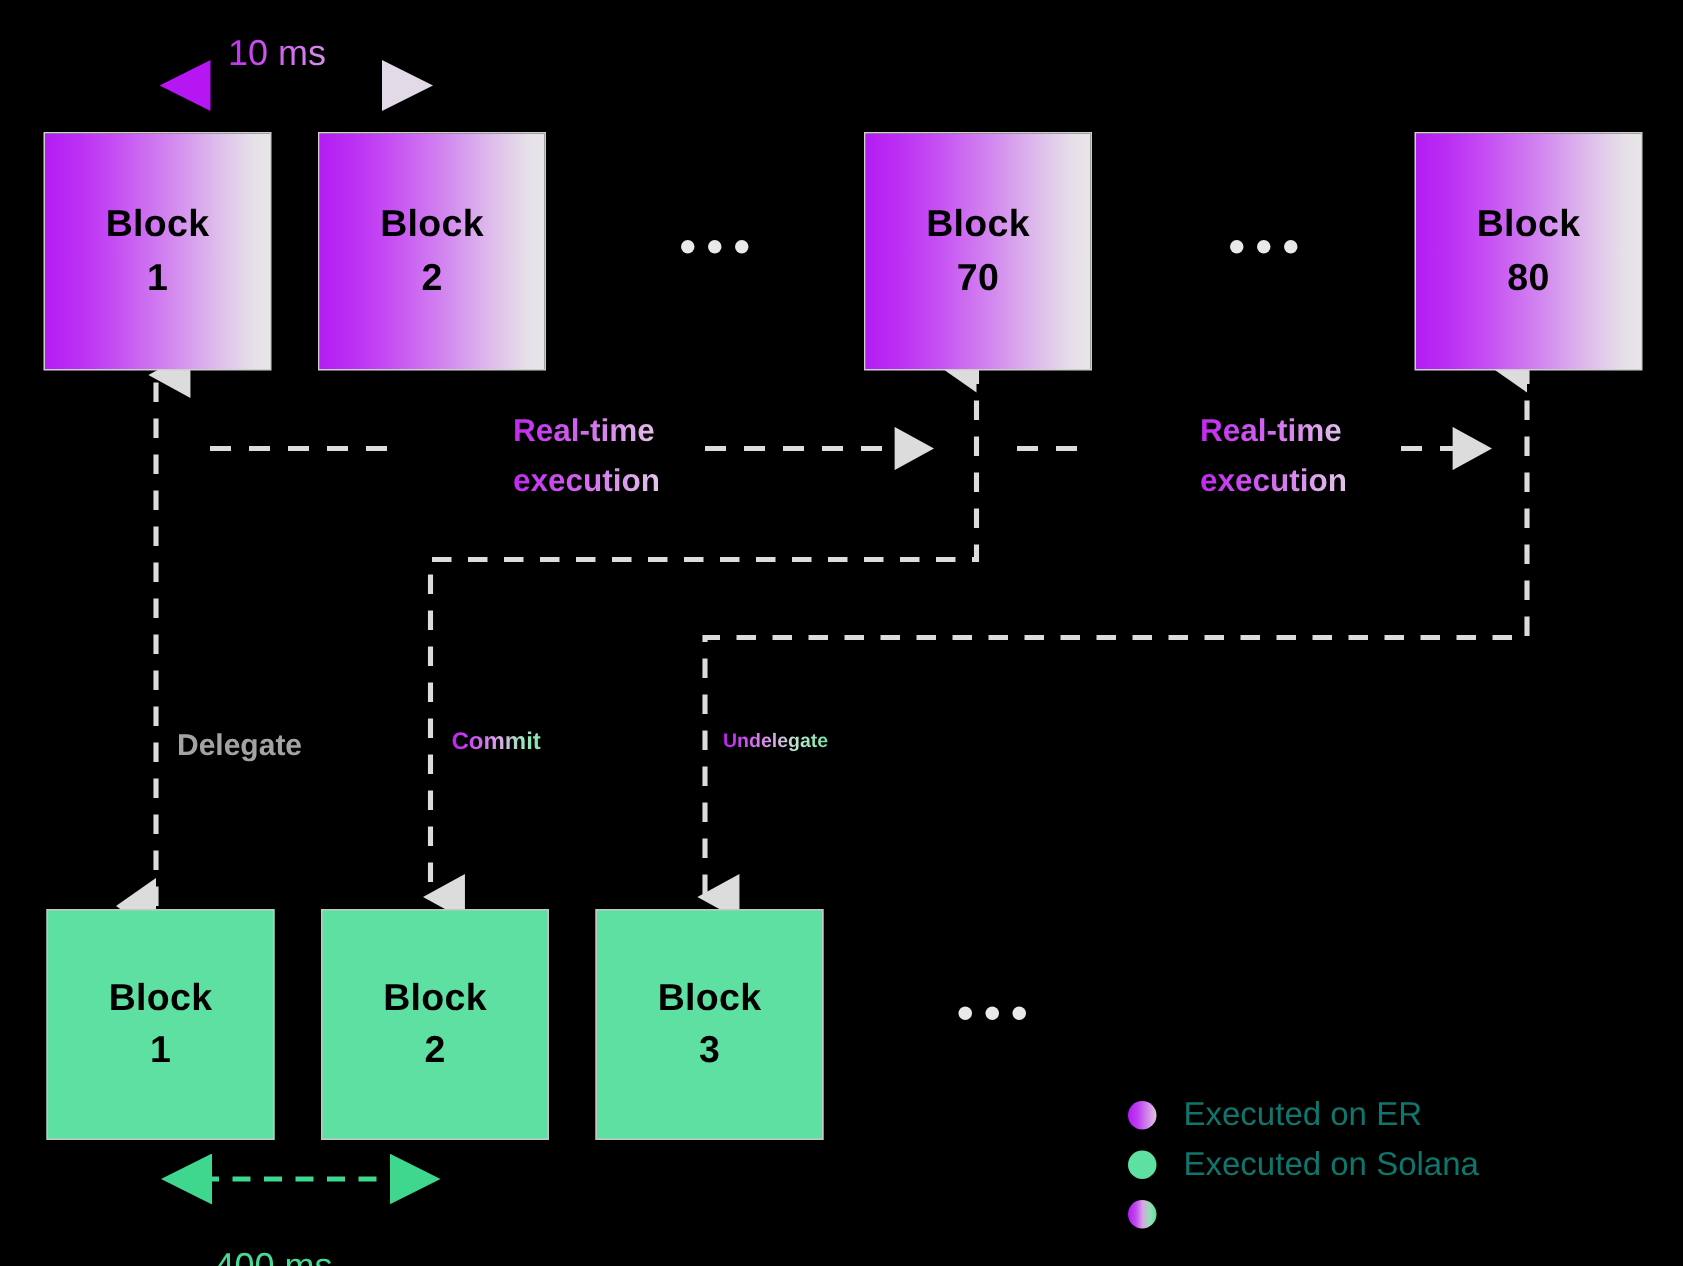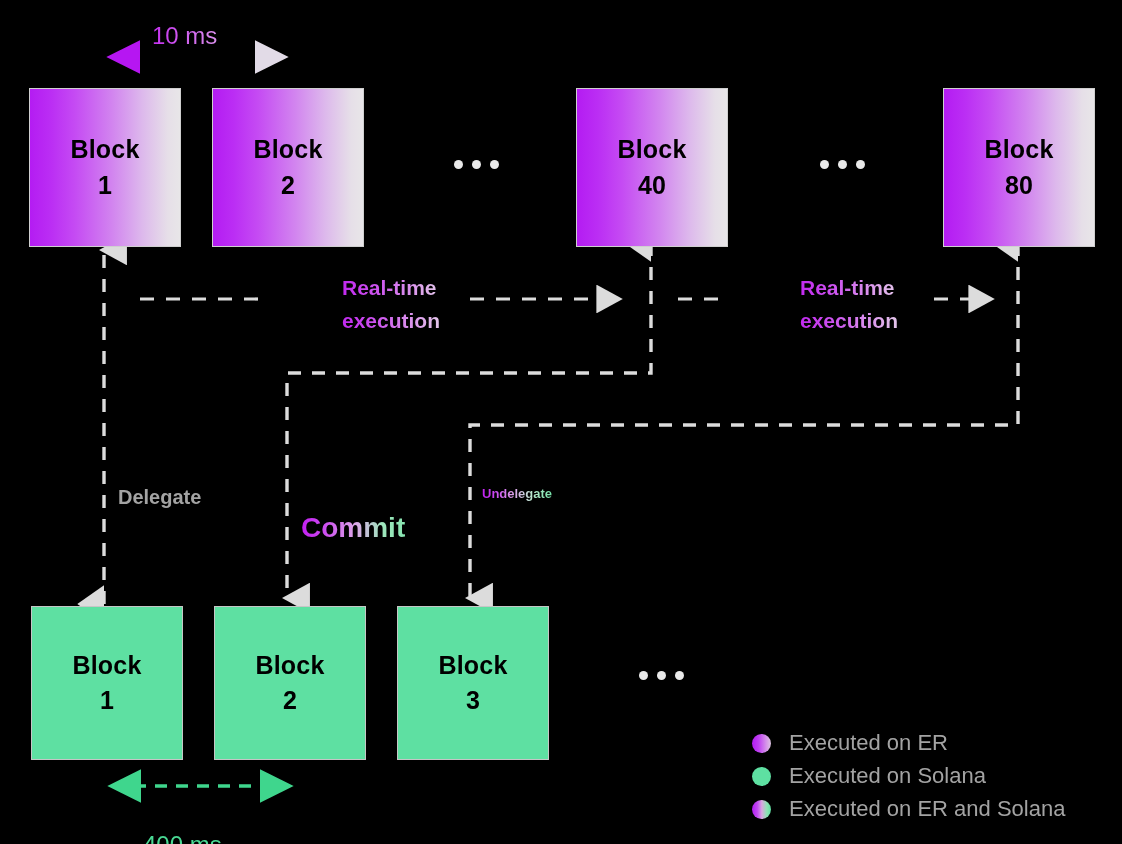--- a/index.html
+++ b/index.html
@@ -91,23 +91,22 @@
     font-size: 21px;
     line-height: 1.55;
     background-image: linear-gradient(to right, #c229f0 0%, #cf5bef 40%, #dc9bec 75%, #e3c6ea 100%);
     margin-left: 29px;
   }
   .lab.delegate {
     font-size: 20px;
     color: #a3a3a3;
   }
   .lab.commit {
-    font-size: 28px;
+    font-size: 16px;
     background-image: linear-gradient(to right, #c21ef2 0%, #cc4bf0 22%, #dda5ea 52%, #9fe6bd 78%, #87e4b0 100%);
-    margin-top: 26px;
   }
   .lab.undelegate {
     font-size: 13px;
     background-image: linear-gradient(to right, #c11ef2 0%, #cb46f0 18%, #dda3ea 45%, #b8e8cc 72%, #74e2a8 100%);
   }
 
   .ms-label {
     position: absolute;
     font-size: 24px;
     font-weight: 400;
@@ -144,21 +143,21 @@
   .legend-dot.er {
     background: linear-gradient(to right, #b21bf2 0%, #c040f2 35%, #d594e9 75%, #ddc5e1 100%);
   }
   .legend-dot.solana {
     background: #5ee0a2;
   }
   .legend-dot.both {
     background: linear-gradient(to right, #b21bf2 0%, #c24af1 28%, #d8a7e0 52%, #8ee2b4 78%, #5ee0a2 100%);
   }
   .legend-text {
-    color: #a3a3a3;
+    color: #0f766e;
     font-size: 22px;
     font-weight: 400;
     white-space: nowrap;
   }
 </style>
 </head>
 <body>
 
 <div id="stage">
 
@@ -229,21 +228,21 @@
   </div>
 
   <div class="ellipsis" style="left:454px; top:160px;">
     <i></i>
       <i></i>
       <i></i>
   </div>
 
   <div class="block er" style="left:576px; top:88px; width:152px; height:159px;">
     <span class="lbl">Block</span>
-    <span class="num">40</span>
+    <span class="num">70</span>
   </div>
 
   <div class="ellipsis" style="left:820px; top:160px;">
     <i></i>
       <i></i>
       <i></i>
   </div>
 
   <div class="block er" style="left:943px; top:88px; width:152px; height:159px;">
     <span class="lbl">Block</span>
@@ -289,17 +288,16 @@
     <div class="legend-row">
       <span class="legend-dot er"></span>
       <span class="legend-text">Executed on ER</span>
     </div>
     <div class="legend-row">
       <span class="legend-dot solana"></span>
       <span class="legend-text">Executed on Solana</span>
     </div>
     <div class="legend-row">
       <span class="legend-dot both"></span>
-      <span class="legend-text">Executed on ER and Solana</span>
     </div>
   </div>
 
 </div>
 
 </body></html>

